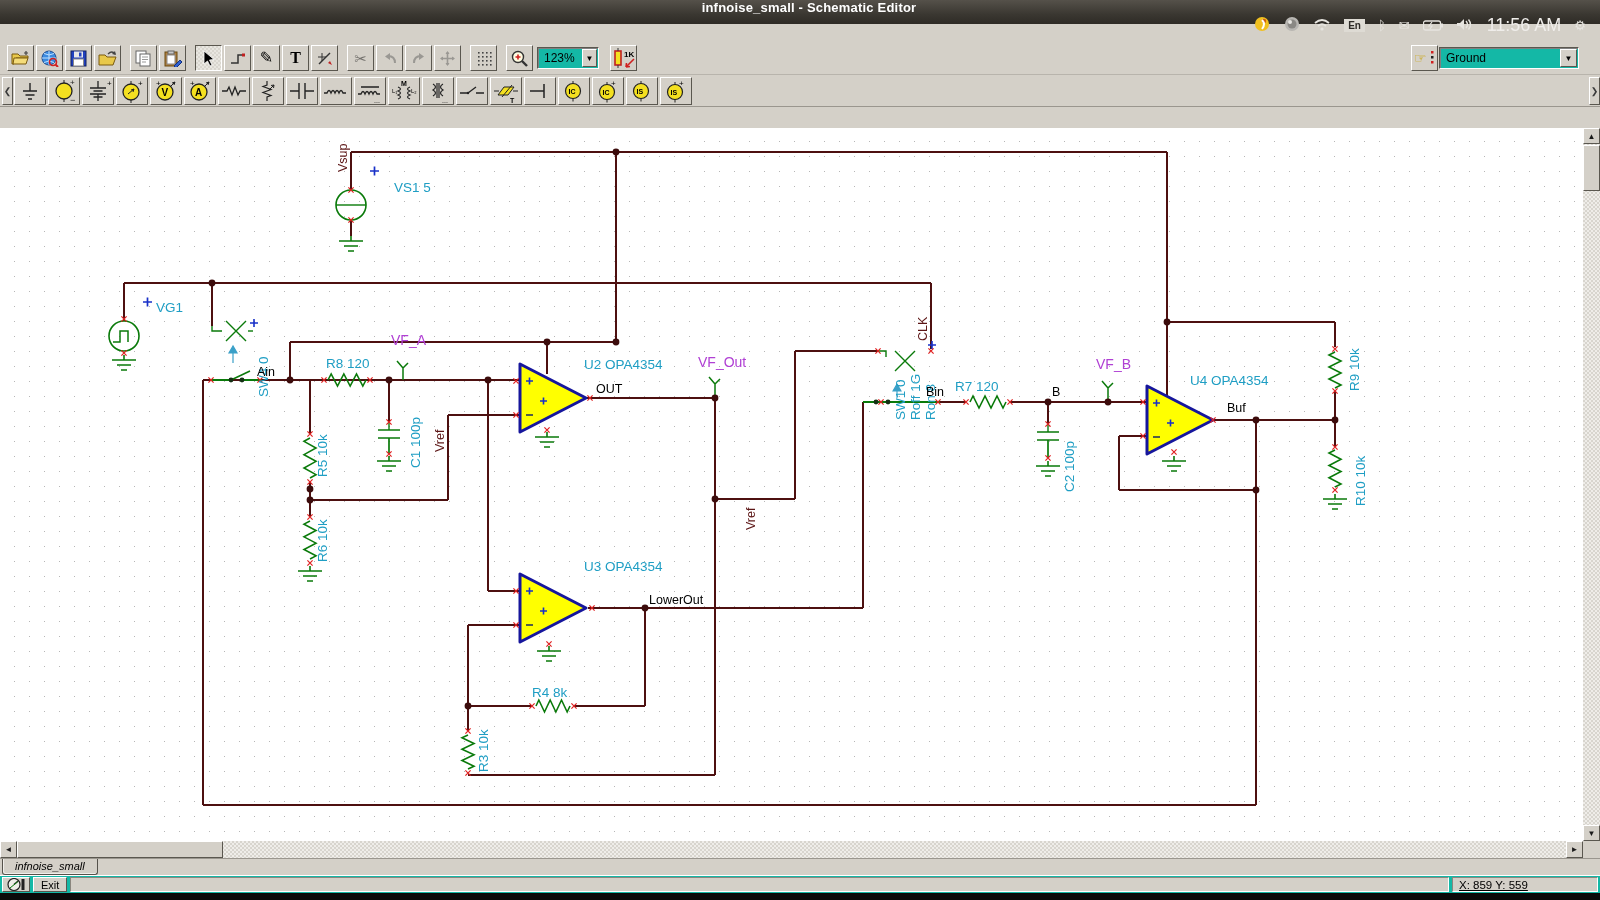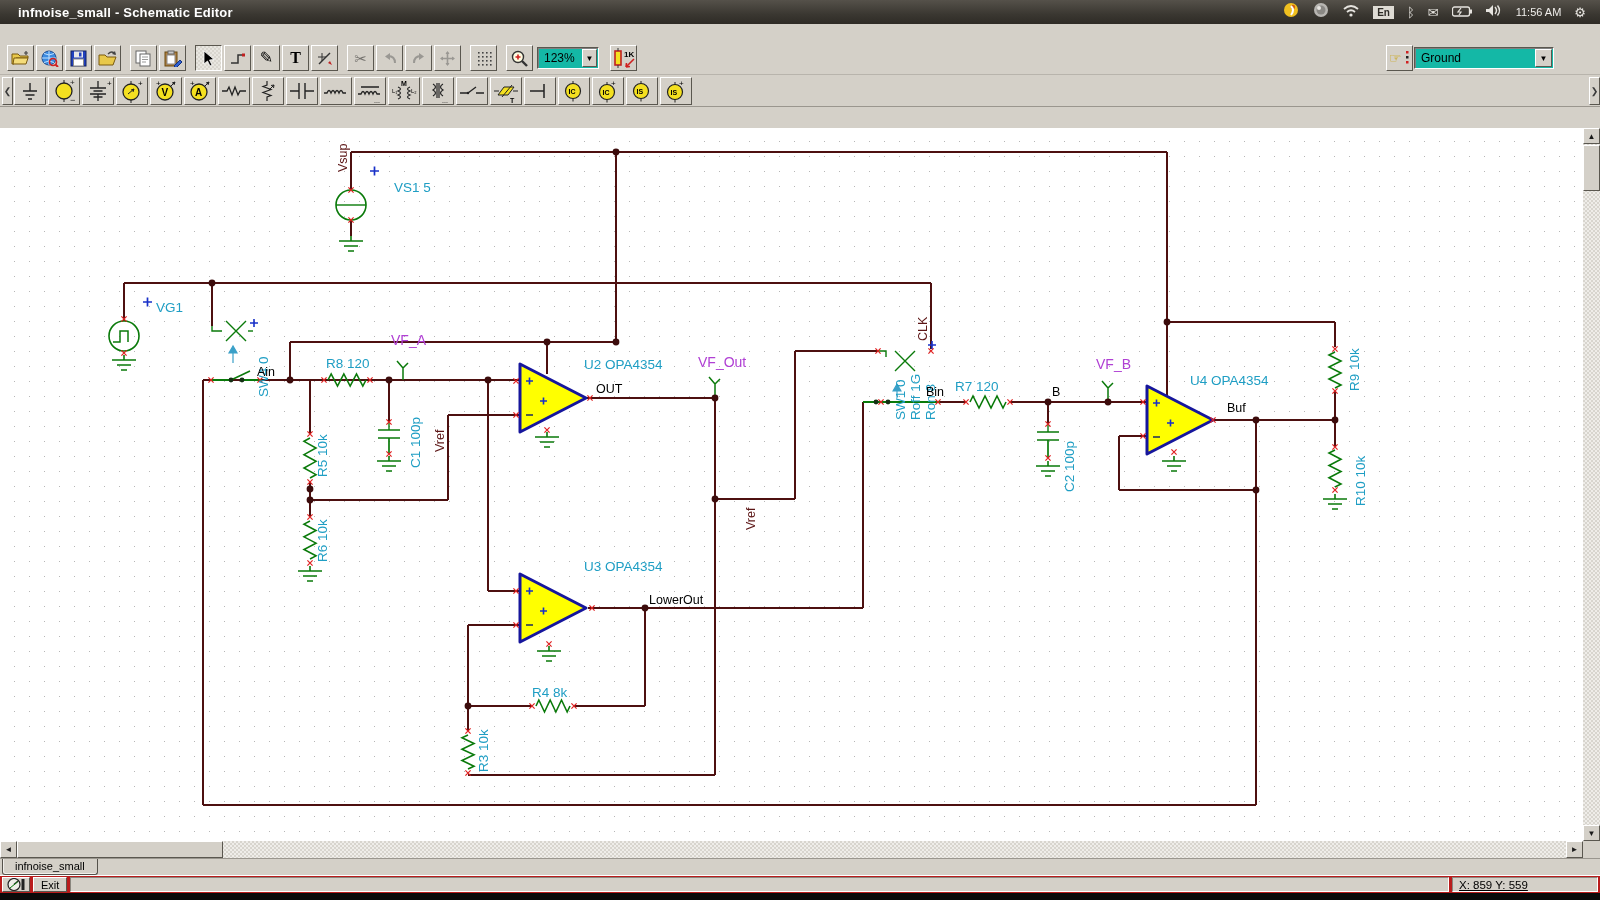--- a/index.html
+++ b/index.html
@@ -3,27 +3,27 @@
 <meta charset="utf-8">
 <style>
   * { margin:0; padding:0; box-sizing:border-box; }
   html,body { width:1600px; height:900px; overflow:hidden; background:#d4d0c8;
     font-family:"Liberation Sans", sans-serif; }
   .app { position:relative; width:1600px; height:900px; }
 
   
   .titlebar { position:absolute; left:0; top:0; width:1600px; height:24px;
     background:linear-gradient(#55514a,#3a3731 60%,#2e2b26); display:flex; align-items:center;
-    color:#fff; }
+    color:#fff;flex-direction:column; }
   .titlebar .title { font-size:13px; font-weight:bold; padding-left:18px; letter-spacing:.2px; }
   .tray { margin-left:auto; display:flex; align-items:center; gap:13px; padding-right:14px; }
   .tray .glyph { color:#e6e4df; font-size:13px; }
   .lang-badge { background:#dedbd4; color:#2e2b26; font-size:10px; font-weight:bold;
     padding:1px 4px; border-radius:0; }
-  .tray .time { font-size:11px; color:#efedea; }
+  .tray .time { font-size:18px; color:#efedea; }
 
   
   .menubar { position:absolute; left:0; top:24px; width:1600px; height:18px; background:#d4d0c8;
     display:flex; align-items:center; font-size:12px; border-bottom:1px solid #c0bcb4; }
   .menubar .mi { padding:1px 9px; color:#000; cursor:default; }
   .menubar .mi u { text-decoration:underline; }
 
   
   .toolbar { position:absolute; left:0; width:1600px; background:#d4d0c8; display:flex;
     align-items:center; }
@@ -41,21 +41,21 @@
     border-color:#ffffff #5a574f #5a574f #ffffff; font-size:9px; display:flex;
     align-items:center; justify-content:center; color:#3a3a3a; }
   .combo { height:22px; background:#14b8a6; border:1px solid; border-color:#5a574f #fff #fff #5a574f;
     box-shadow:inset 1px 1px 0 #808080; display:flex; align-items:center; font-size:12px; }
   .combo .val { padding:0 6px; flex:1; }
   .combo .drop { width:17px; height:18px; margin:1px; background:#d4d0c8; border:1px solid;
     border-color:#fff #5a574f #5a574f #fff; font-size:8px; display:flex; align-items:center;
     justify-content:center; }
   .zoomcombo { width:62px; margin:0 3px; }
   .tb1 .spacer { flex:1; }
-  .groundcombo { width:140px; margin-right:46px; }
+  .groundcombo { width:140px; margin-right:21px; }
   .glyphchar { font-size:15px; line-height:1; }
 
   
   .cattabs { position:absolute; left:0; top:107px; width:1600px; height:21px; background:#d4d0c8;
     display:flex; align-items:flex-end; padding-left:6px; border-bottom:1px solid #87837b; }
   .cattab { font-size:11.5px; padding:2px 10px 3px; border:1px solid #6e6a62; border-bottom:none;
     border-radius:3px 3px 0 0; background:#cdc9c1; margin-right:2px; position:relative; top:1px;
     box-shadow:inset 1px 1px 0 #efede9; }
   .cattab.active { background:#d8d4cc; font-weight:bold; padding:3px 12px 4px; top:2px;
     border-color:#4a463e; }
@@ -73,24 +73,24 @@
     repeating-conic-gradient(#efede9 0 25%, #d8d5ce 0 50%) 0 0/4px 4px; }
   .sbtn { position:absolute; background:#d4d0c8; border:1px solid;
     border-color:#fff #5a574f #5a574f #fff; display:flex; align-items:center; justify-content:center;
     font-size:8px; color:#1a1a1a; }
   .sthumb { position:absolute; background:#d4d0c8; border:1px solid;
     border-color:#fff #5a574f #5a574f #fff; }
   .corner { position:absolute; left:1583px; top:841px; width:17px; height:17px; background:#d4d0c8; }
 
   
   .doctabs { position:absolute; left:0; top:858px; width:1600px; height:17px; background:#d4d0c8;
-    border-top:1px solid #9a968e; display:flex; align-items:flex-start; padding-left:2px; }
+    border-top:1px solid #9a968e; display:flex; align-items:flex-start; padding-left:2px;font-style:italic; }
   .doctab { font-size:11px; padding:1px 12px 2px; background:#d4d0c8; border:1px solid #55524b;
     border-top:none; border-radius:0 0 3px 3px; box-shadow:inset 1px -1px 0 #f0eeea; }
-  .statusbar { position:absolute; left:0; top:875px; width:1600px; height:18px; background:#b91c1c;
+  .statusbar { position:absolute; left:0; top:875px; width:1600px; height:18px; background:#14b8a6;
     border-top:1px solid #fff; display:flex; padding:1px 2px; }
   .sb-btn { height:15px; background:#d4d0c8; border:1px solid; border-color:#fff #5a574f #5a574f #fff;
     font-size:11px; display:flex; align-items:center; justify-content:center; padding:0 7px;
     margin-right:3px; }
   .sb-icon { width:28px; padding:0 2px; }
   .sb-panel { height:15px; border:1px solid; border-color:#8a867e #fff #fff #8a867e;
     background:#d4d0c8; font-size:11.5px; display:flex; align-items:center; padding:0 6px;text-decoration:underline; }
   .sb-main { flex:1; margin-right:3px; }
   .sb-coords { width:146px; }
   .blackstrip { position:absolute; left:0; top:893px; width:1600px; height:7px; background:#0a0a0a; }

